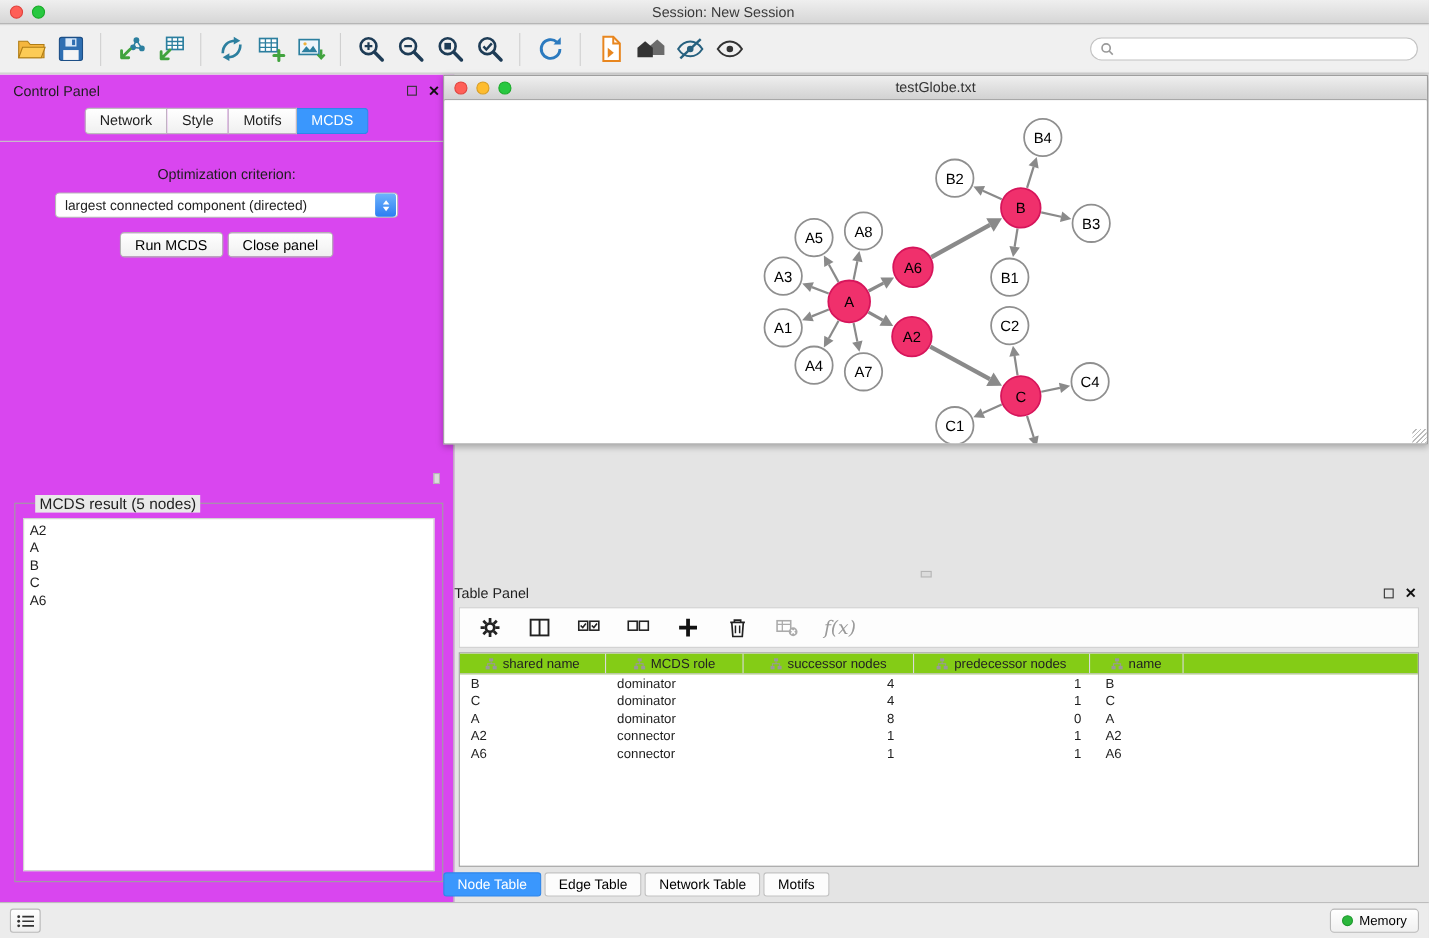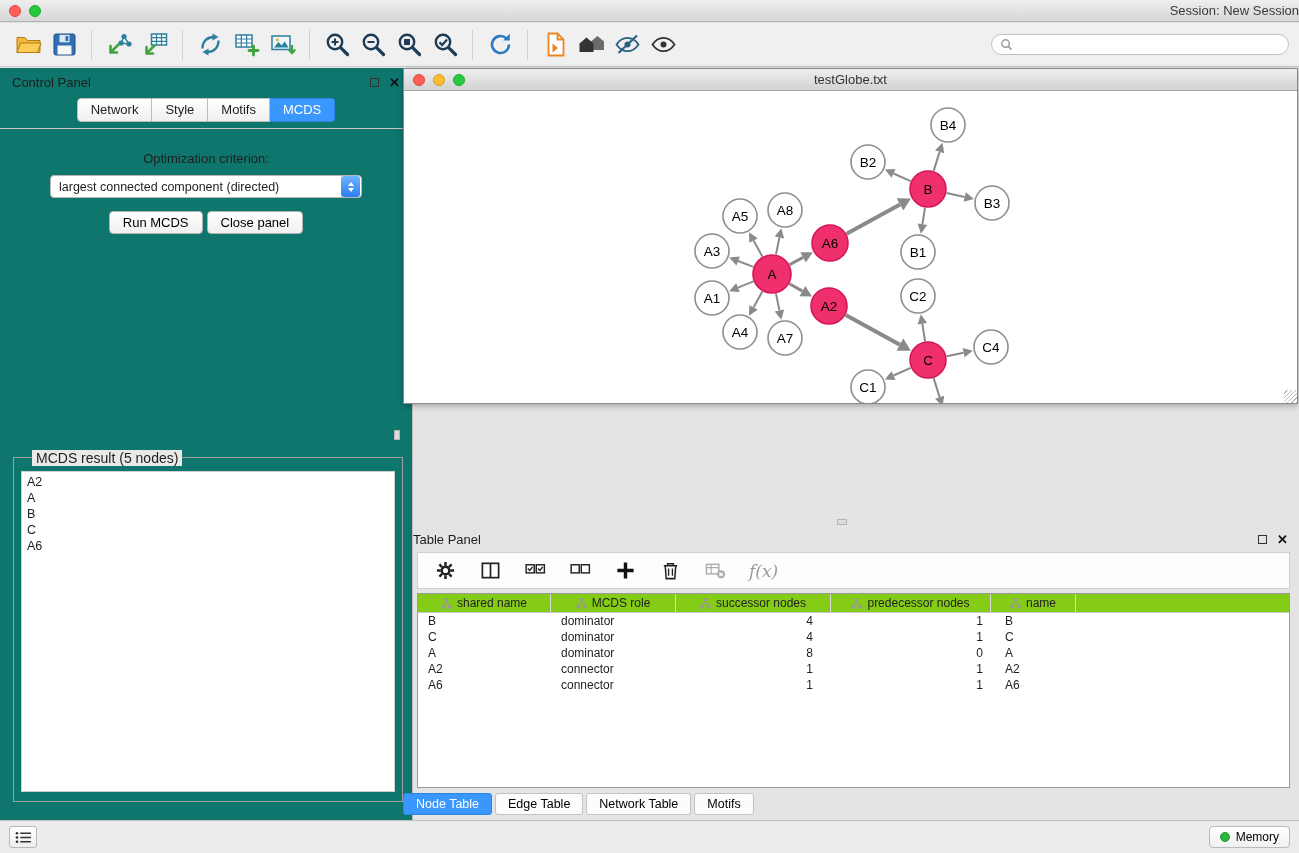--- a/index.html
+++ b/index.html
@@ -2,39 +2,39 @@
 <html><head>
 <meta charset="utf-8">
 <style>
   *{box-sizing:border-box;margin:0;padding:0}
   html,body{width:1299px;height:853px}
   body{font-family:"Liberation Sans",sans-serif;color:#1e1e1e;background:#e4e4e4;overflow:hidden}
   .app{position:relative;width:1299px;height:853px;background:#e4e4e4;overflow:hidden}
 
   
   .titlebar{position:absolute;top:0;left:0;right:0;height:22px;background:linear-gradient(#efefef,#d6d6d6);border-bottom:1px solid #b1b1b1;display:flex;align-items:center}
-  .titlebar .title{position:absolute;left:16px;right:0;text-align:right;font-size:13px;color:#3a3a3a}
+  .titlebar .title{position:absolute;left:16px;right:0;text-align:center;font-size:13px;color:#3a3a3a}
   .lights{display:flex;gap:8px;margin-left:9px;z-index:2}
   .light{width:12px;height:12px;border-radius:50%}
   .light.red{background:#ff5f57;border:1px solid #e0443e}
   .light.yellow{background:#febc2e;border:1px solid #d89e24}
   .light.green{background:#28c840;border:1px solid #1aab29}
 
   
   .toolbar{position:absolute;top:23px;left:0;right:0;height:44px;background:#f0f0f0;border-bottom:1px solid #c9c9c9;display:flex;align-items:center;padding:0 10px}
   .tbtn{width:36px;height:36px;border:none;background:transparent;display:flex;align-items:center;justify-content:center;cursor:default}
   .tbtn svg{width:27px;height:27px}
   .tsep{width:1px;height:30px;background:#d0d0d0;margin:0 9px}
   .search{margin-left:auto;width:298px;height:21px;border:1px solid #c2c2c2;border-radius:11px;background:#fff;display:flex;align-items:center;padding:0 8px;gap:5px}
   .search input{border:none;outline:none;flex:1;font-size:12px;background:transparent;font-family:"Liberation Sans",sans-serif}
 
   .main{position:absolute;top:68px;left:0;right:0;bottom:33px}
 
   
-  .control-panel{position:absolute;left:0;top:0;bottom:0;width:413px;background:#0f766e;border-right:1px solid #bdbdbd}
+  .control-panel{position:absolute;left:0;top:0;bottom:0;width:413px;background:#d946ef;border-right:1px solid #bdbdbd}
   .panel-header{display:flex;align-items:center;padding:7px 12px 2px;font-size:13px}
   .panel-header .ph-title{flex:1}
   .win-btns{display:flex;gap:10px;align-items:center}
   .min-box{width:9px;height:9px;border:1.5px solid #333;display:inline-block}
   .close-x{font-size:13px;font-weight:bold;color:#111;line-height:1}
   .seg-row{display:flex;justify-content:center;margin-top:6px;border-bottom:1px solid #c6c6c6}
   .seg{font-size:13px;padding:3px 13px 4px;background:linear-gradient(#ffffff,#f0f0f0);border:1px solid #bdbdbd;border-left:none;cursor:default;margin-bottom:6px}
   .seg:first-child{border-left:1px solid #bdbdbd;border-radius:4px 0 0 4px}
   .seg:last-child{border-radius:0 4px 4px 0}
   .seg.active{background:#3a97fd;color:#fff;border-color:#2f86ea}

